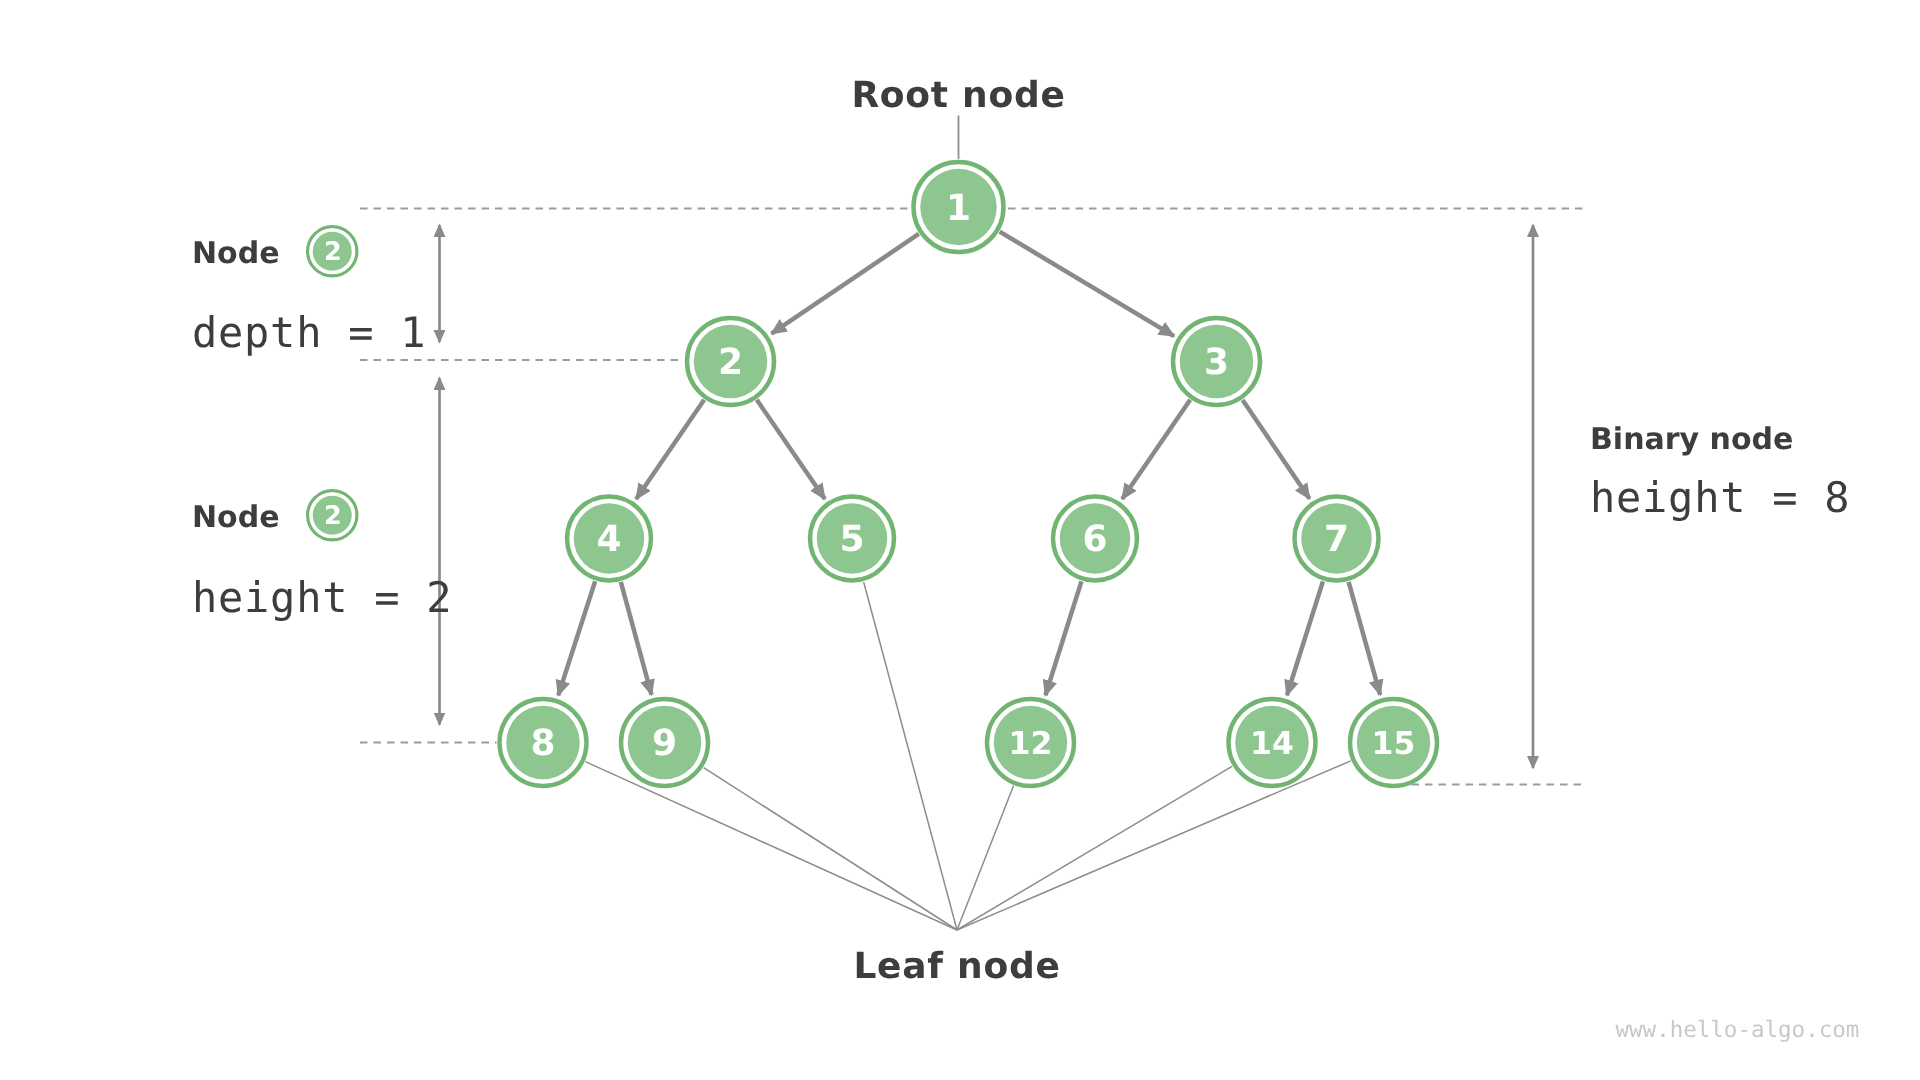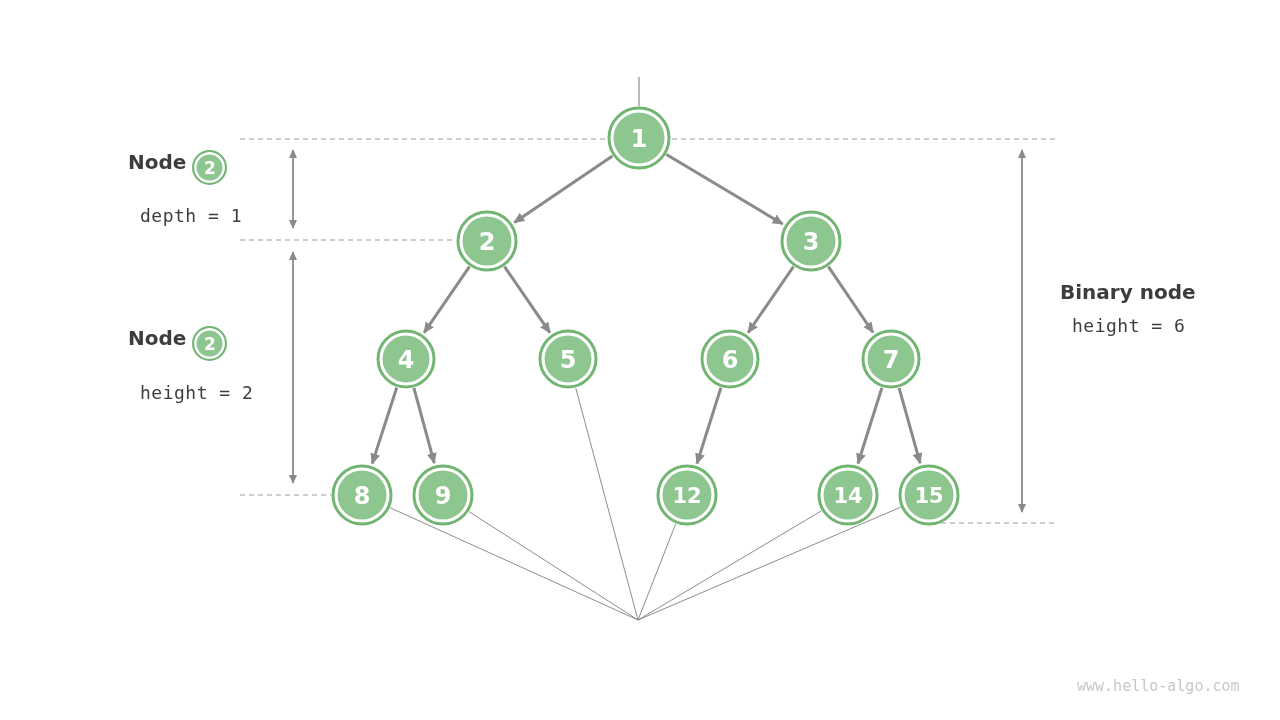--- a/index.html
+++ b/index.html
@@ -3,32 +3,32 @@
 <meta charset="utf-8">
 <style>
   html,body{margin:0;padding:0;background:#ffffff;}
   .stage{
     position:relative;width:1280px;height:720px;background:#ffffff;
     font-family:"DejaVu Sans","Liberation Sans",sans-serif;overflow:hidden;
   }
   .stage svg{position:absolute;left:0;top:0;}
   .lbl{position:absolute;color:var(--c-text);white-space:nowrap;}
   .big-label{font-size:24px;font-weight:bold;letter-spacing:.5px;transform:translateX(-50%);}
-  .ann-row{position:absolute;display:flex;gap:6px;}
+  .ann-row{position:absolute;display:flex;align-items:center;gap:18px;}
   .ann-title{font-size:20px;font-weight:bold;color:var(--c-text);}
   .badge{
     width:31px;height:31px;border-radius:50%;
     background:var(--c-fill);border:2.5px solid var(--c-ring);
     box-shadow:inset 0 0 0 2.5px #ffffff;
     color:#ffffff;font-size:17px;font-weight:bold;
     display:flex;align-items:center;justify-content:center;
   }
   .formula{
     font-family:"DejaVu Sans Mono","Liberation Mono",monospace;
-    font-size:18px;color:var(--c-text);letter-spacing:.5px;margin-left:12px;
+    font-size:28px;color:var(--c-text);letter-spacing:.5px;
   }
   .watermark{
     font-family:"DejaVu Sans Mono","Liberation Mono",monospace;
     font-size:15px;color:var(--c-watermark);
   }
 </style>
 </head>
 <body>
 
 <div class="stage" style="--c-fill: #8ec690; --c-ring: #72b572; --c-text: #3d3d3d; --c-watermark: #c8c8c8;">
@@ -125,32 +125,34 @@
         <circle cx="848" cy="495" r="24.5" fill="#8ec690"></circle>
         <text x="848" y="495" fill="#ffffff" text-anchor="middle" dy="0.36em" font-family="&quot;DejaVu Sans&quot;,&quot;Liberation Sans&quot;,sans-serif" font-size="21" font-weight="bold">14</text>
       </g>
       <g>
         <circle cx="929" cy="495" r="29" fill="#ffffff" stroke="#72b572" stroke-width="3"></circle>
         <circle cx="929" cy="495" r="24.5" fill="#8ec690"></circle>
         <text x="929" y="495" fill="#ffffff" text-anchor="middle" dy="0.36em" font-family="&quot;DejaVu Sans&quot;,&quot;Liberation Sans&quot;,sans-serif" font-size="21" font-weight="bold">15</text>
       </g>
     </svg>
 
+  <div class="lbl big-label" style="left:639px;top:49px;">Root node</div>
 
+  <div class="lbl big-label" style="left:638px;top:630px;">Leaf node</div>
 
   <div class="ann-row" style="left:128px;top:150px;">
     <span class="ann-title">Node</span>
     <span class="badge">2</span>
   </div>
   <div class="lbl formula" style="left:128px;top:205px;">depth = 1</div>
 
   <div class="ann-row" style="left:128px;top:326px;">
     <span class="ann-title">Node</span>
     <span class="badge">2</span>
   </div>
   <div class="lbl formula" style="left:128px;top:382px;text-align:center;">height = 2</div>
 
   <div class="lbl ann-title" style="position:absolute;left:1060px;top:280px;">Binary node</div>
-  <div class="lbl formula" style="left:1060px;top:315px;">height = 6</div>
+  <div class="lbl formula" style="left:1060px;top:315px;">height = 8</div>
 
   <div class="lbl watermark" style="left:1077px;top:677px;">www.hello-algo.com</div>
 
 </div>
 
 </body></html>

